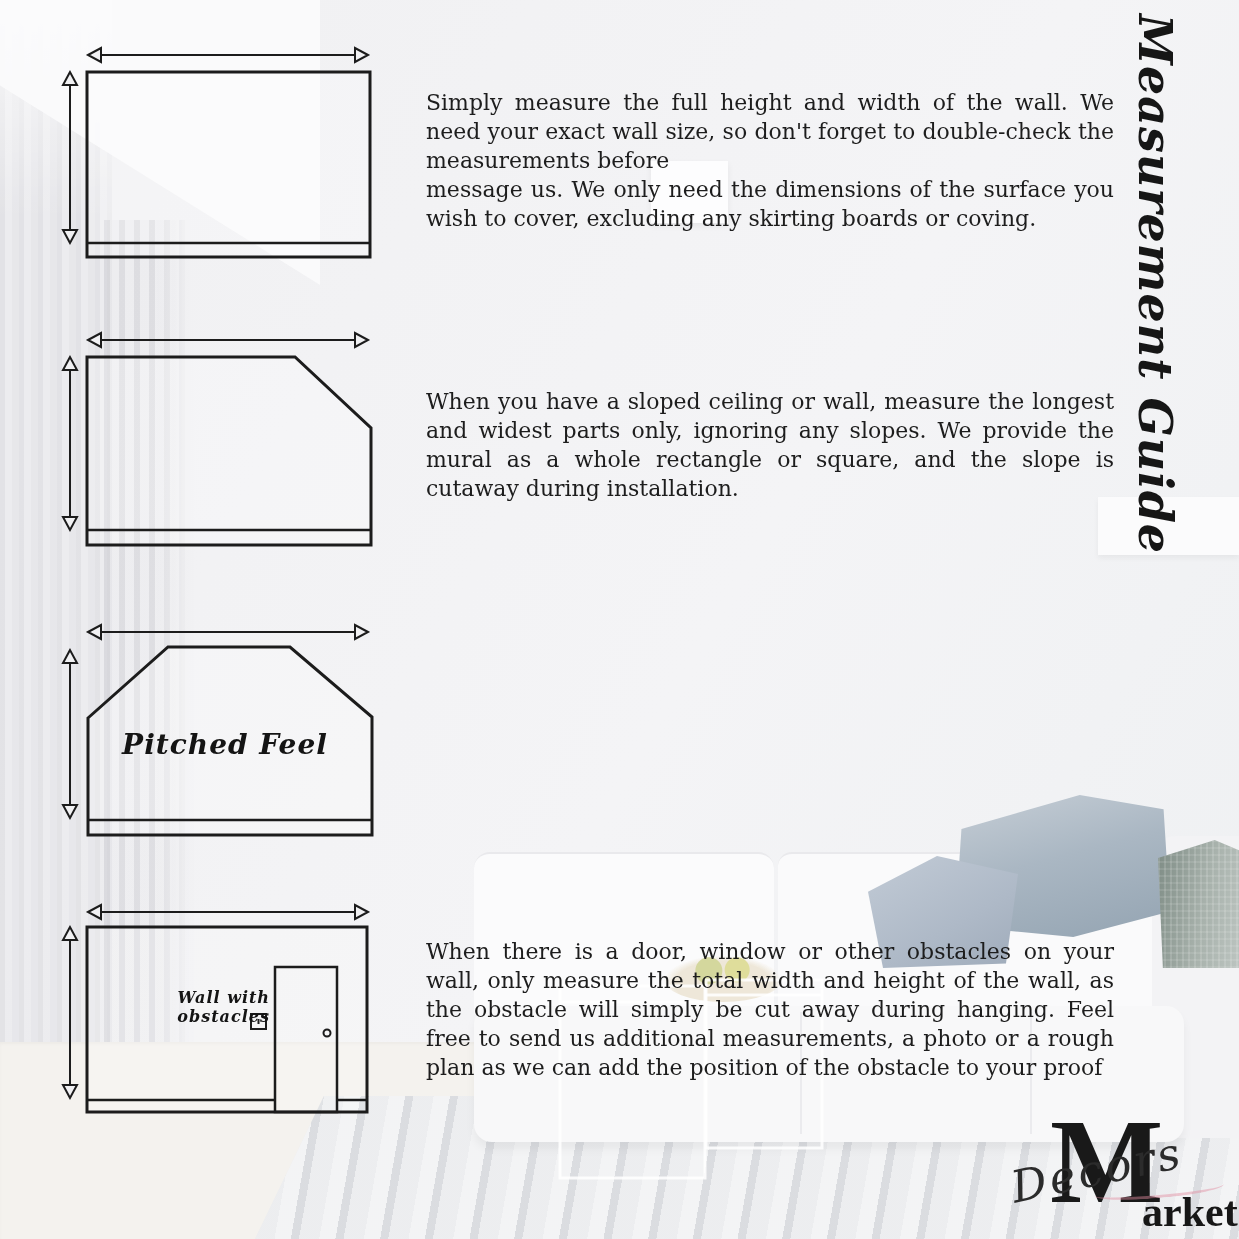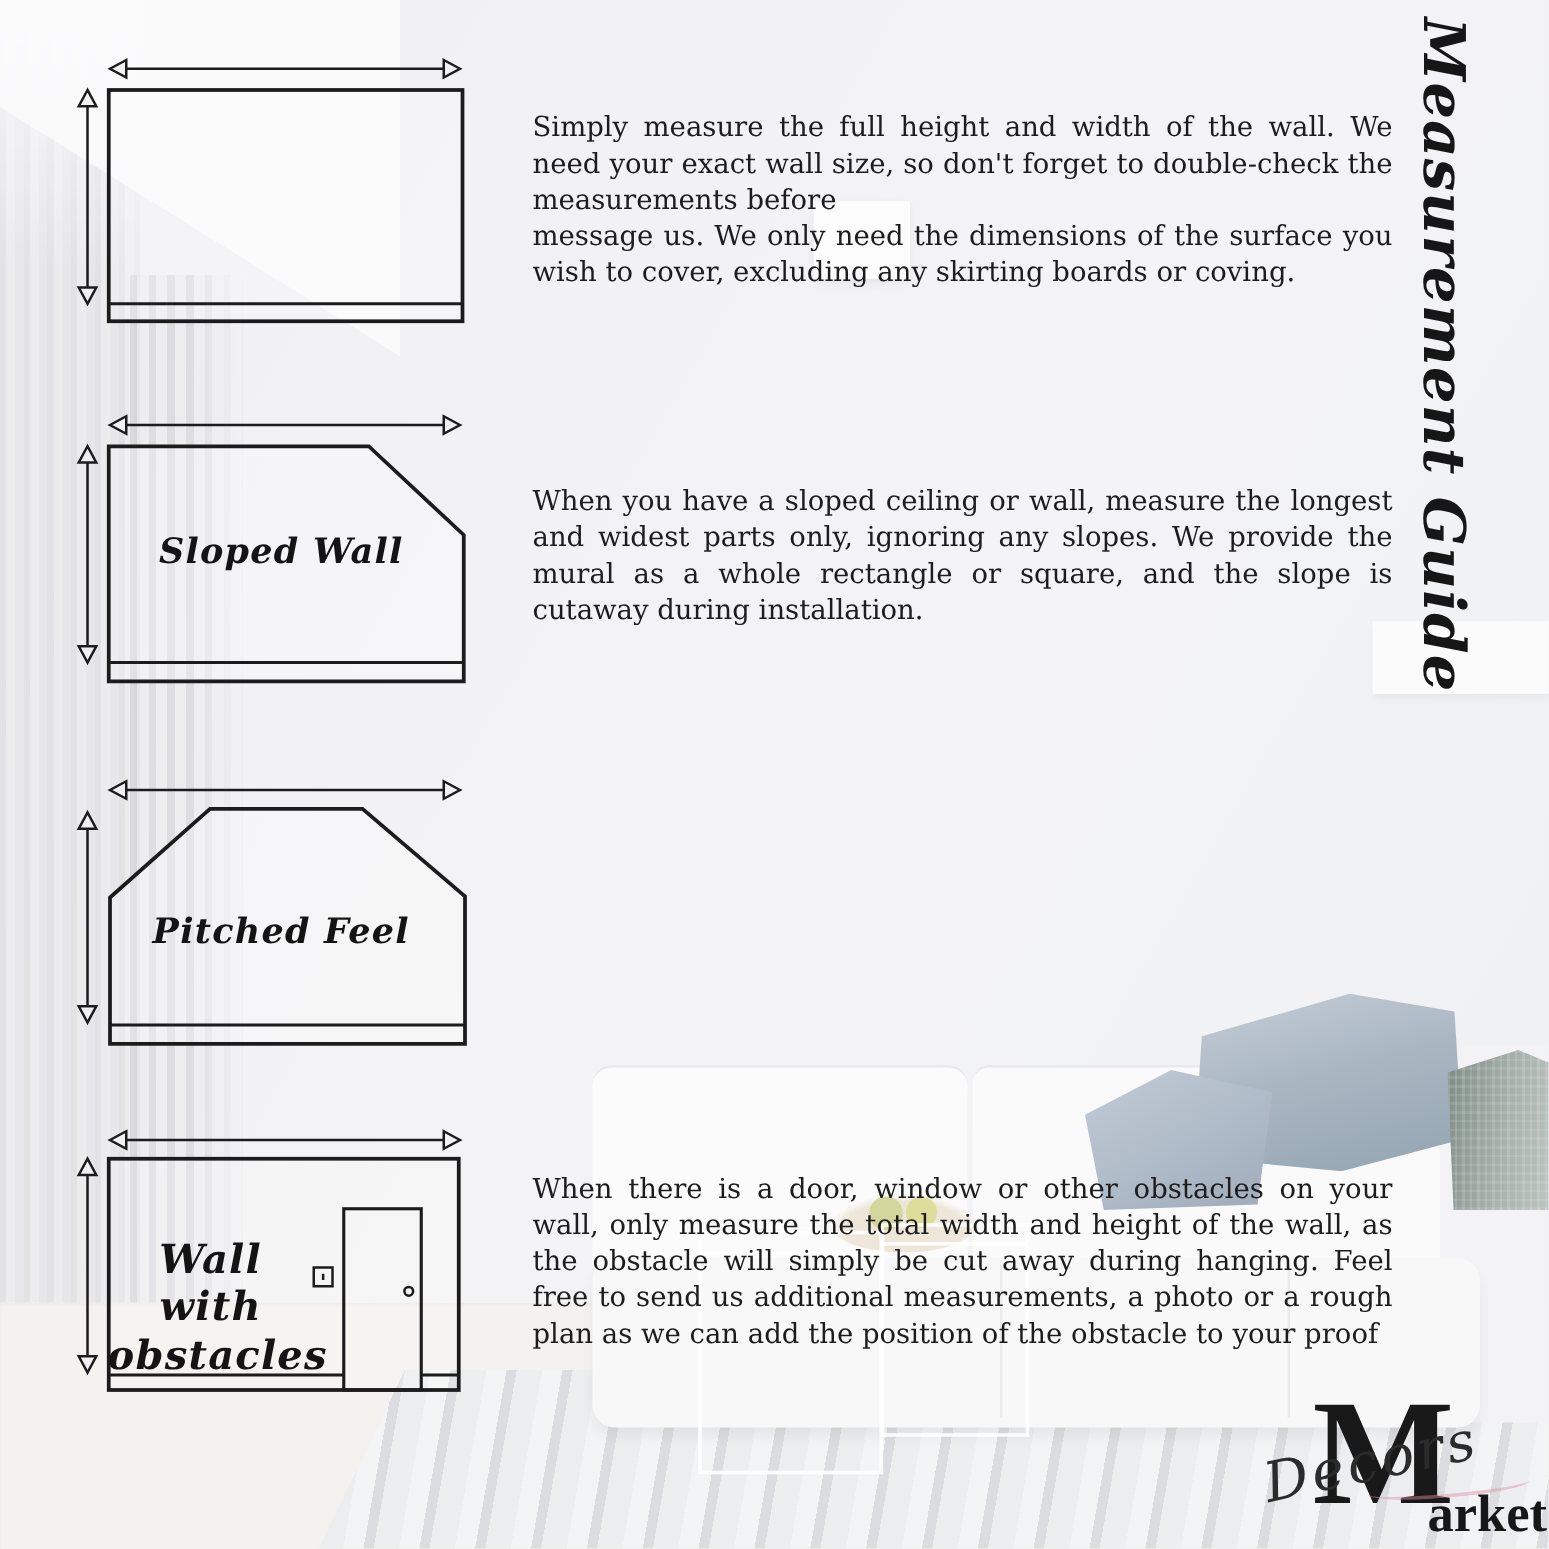--- a/index.html
+++ b/index.html
@@ -76,21 +76,21 @@
     font-size:22px; line-height:1.32; color:#1d1d1d;
     text-align:justify; white-space:pre-line; }
   .p1{ top:88px; } .p2{ top:387px; } .p3{ top:675px; } .p4{ top:937px; }
 
   .wall-label{ position:absolute; z-index:8; text-align:center;
     font-family:"DejaVu Serif", serif; font-style:italic; font-weight:bold;
     font-size:28px; color:#141414; white-space:pre-line; letter-spacing:1px; }
   .l1{ left:110px; top:136px; width:235px; }
   .l2{ left:110px; top:424px; width:230px; }
   .l3{ left:110px; top:728px; width:230px; }
-  .l4{ left:86px;  top:988px; width:165px; font-size:32px; line-height:1.2; }
+  .l4{ left:105px;  top:988px; width:165px; font-size:16px; line-height:1.2;text-align:right; }
 
   .guide-title{ position:absolute; left:1128px; top:14px; height:545px; z-index:8;
     writing-mode:vertical-rl;
     font-family:"DejaVu Serif", serif; font-style:italic; font-weight:bold;
     font-size:46px; letter-spacing:1px; color:#161616; }
 
   
   .logo{ position:absolute; left:1002px; top:1126px; width:235px; height:110px; z-index:9; }
   .logo-m{ position:absolute; left:48px; top:-24px;
     font-family:"Liberation Serif", serif; font-weight:bold;
@@ -197,21 +197,20 @@
       <rect x="87" y="927" width="280" height="185" fill="rgba(255,255,255,.18)"></rect>
       <line x1="87" y1="1100" x2="275" y2="1100" stroke-width="2.5"></line>
       <line x1="337" y1="1100" x2="367" y2="1100" stroke-width="2.5"></line>
       <rect x="275" y="967" width="62" height="145" stroke-width="2.5"></rect>
       <circle cx="327" cy="1033" r="3.5" stroke-width="2"></circle>
       <rect x="251" y="1014" width="15" height="15" stroke-width="2"></rect>
       <line x1="258.5" y1="1019" x2="258.5" y2="1024" stroke-width="2"></line>
     </g>
   </svg>
 
-  <div class="wall-label l2">Sloped Wall</div>
   <div class="wall-label l3">Pitched Feel</div>
   <div class="wall-label l4">Wall with
 obstacles</div>
 
   <div class="para p1">Simply measure the full height and width of the wall. We need your exact wall size, so don't forget to double-check the measurements before
 message us. We only need the dimensions of the surface you wish to cover, excluding any skirting boards or coving.</div>
   <div class="para p2">When you have a sloped ceiling or wall, measure the longest and widest parts only, ignoring any slopes. We provide the mural as a whole rectangle or square, and the slope is cutaway during installation.</div>
   <div class="para p4">When there is a door, window or other obstacles on your wall, only measure the total width and height of the wall, as the obstacle will simply be cut away during hanging. Feel free to send us additional measurements, a photo or a rough plan as we can add the position of the obstacle to your proof</div>
 
   <div class="guide-title">Measurement Guide</div>

